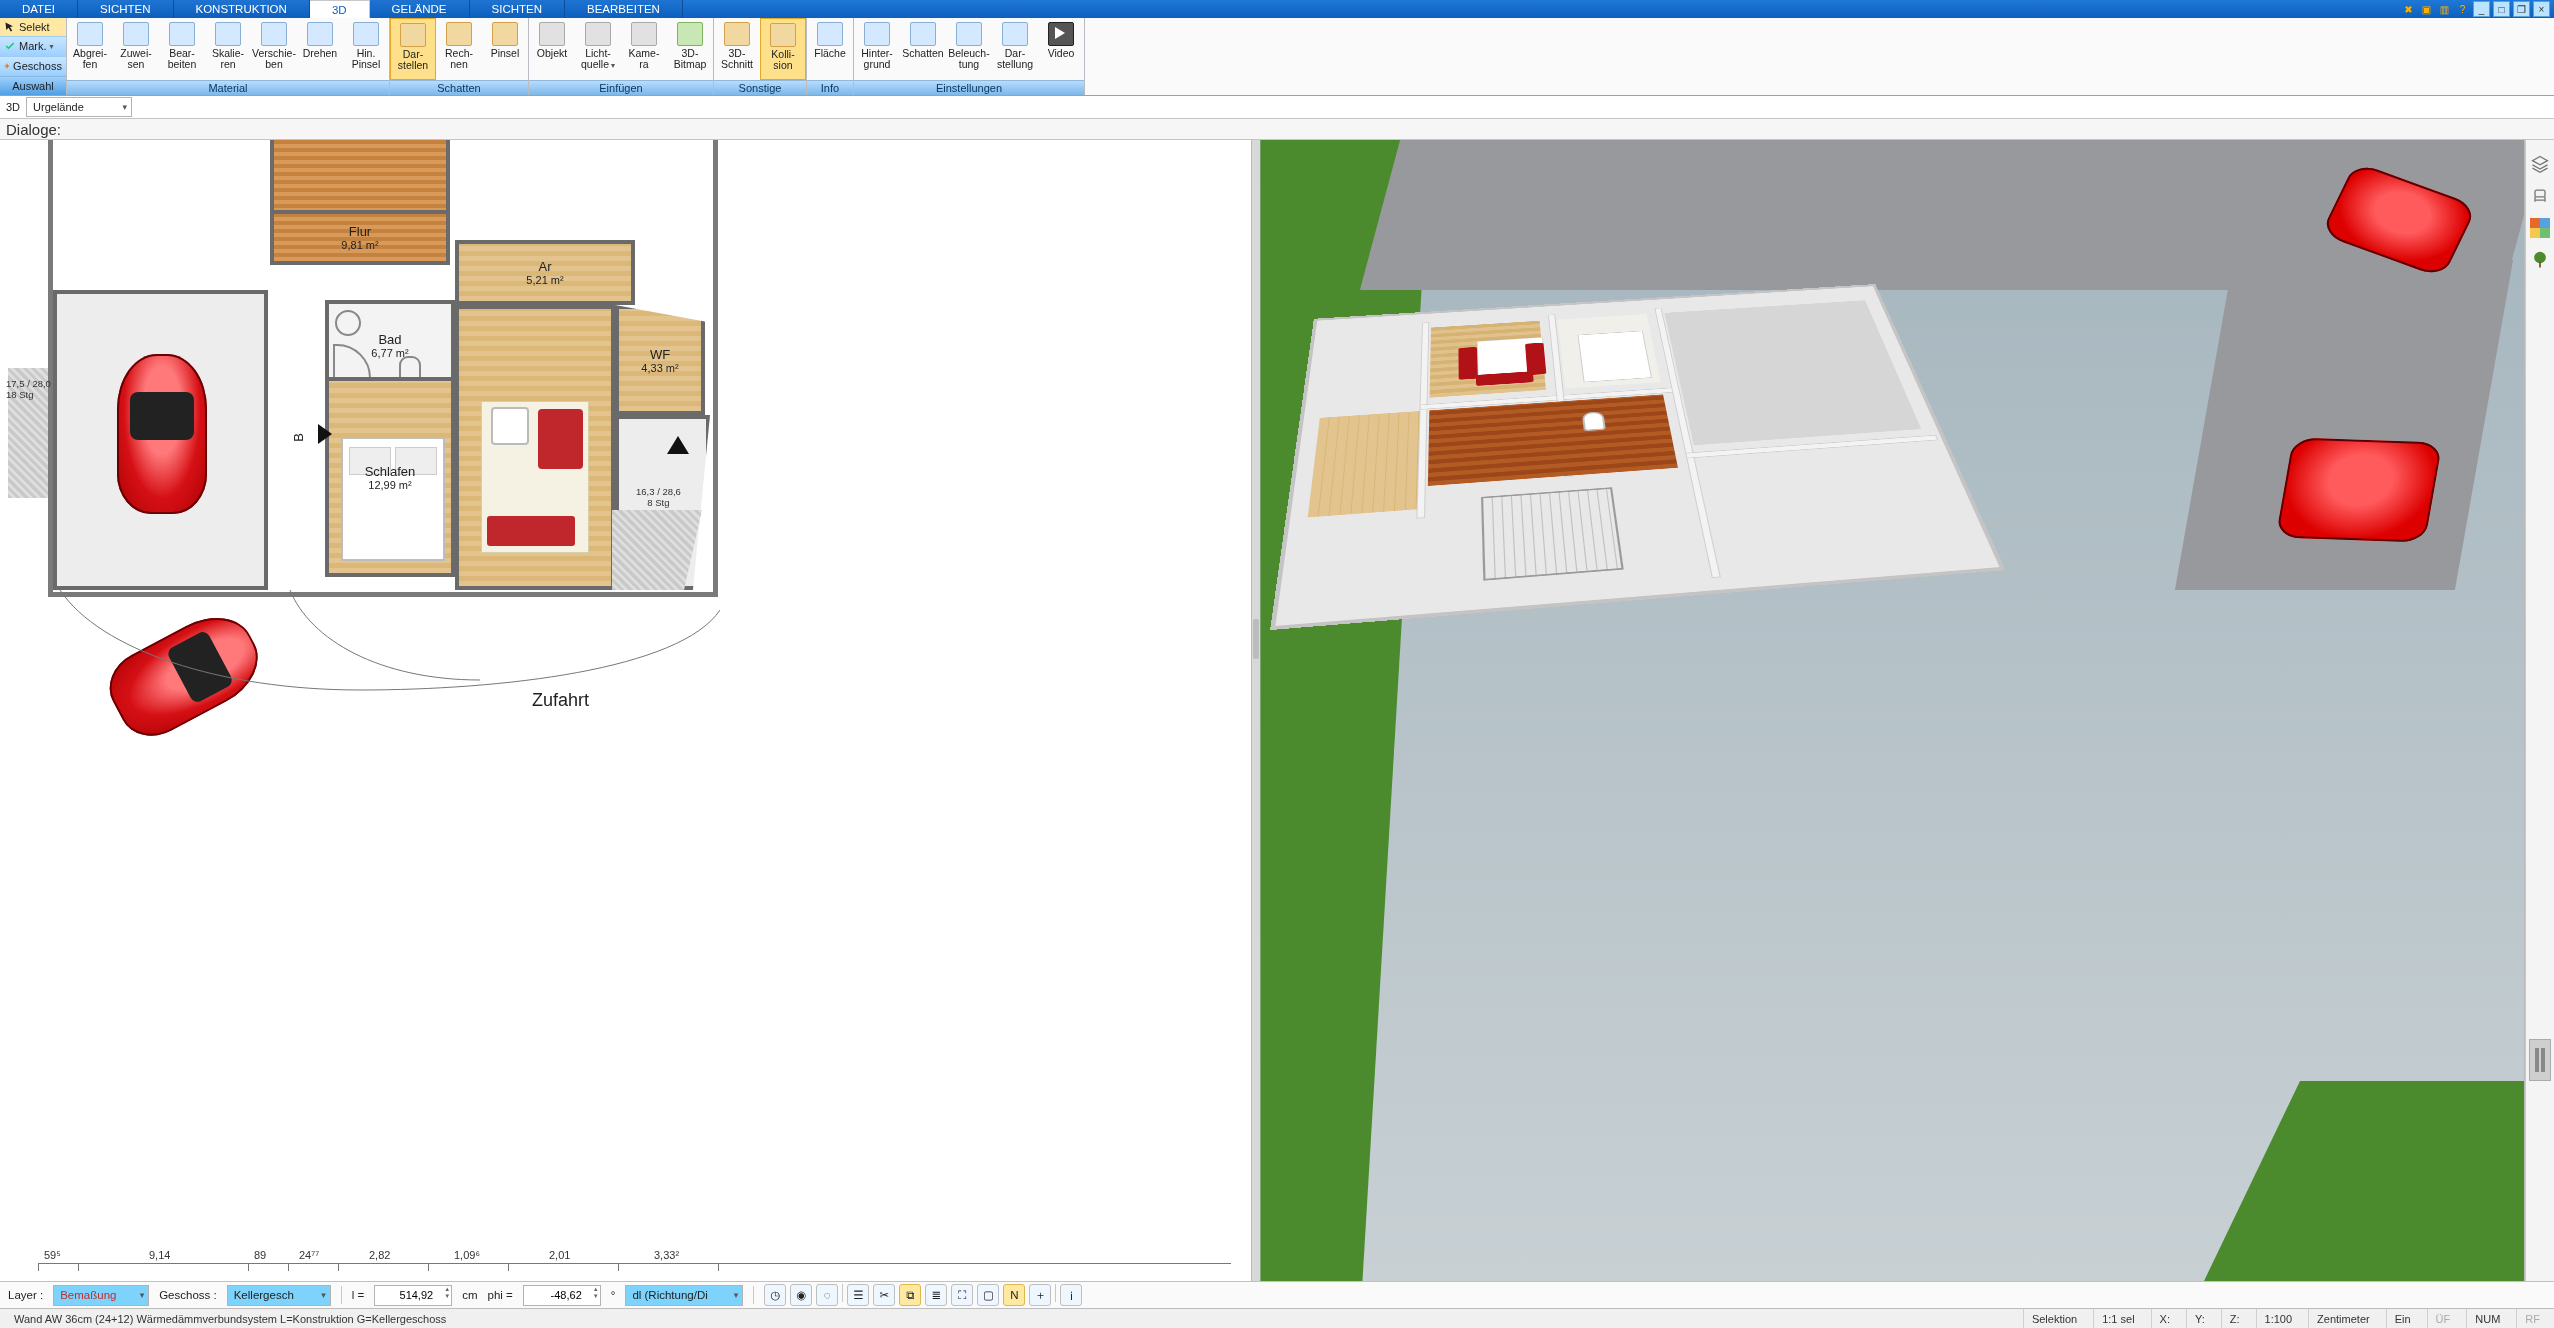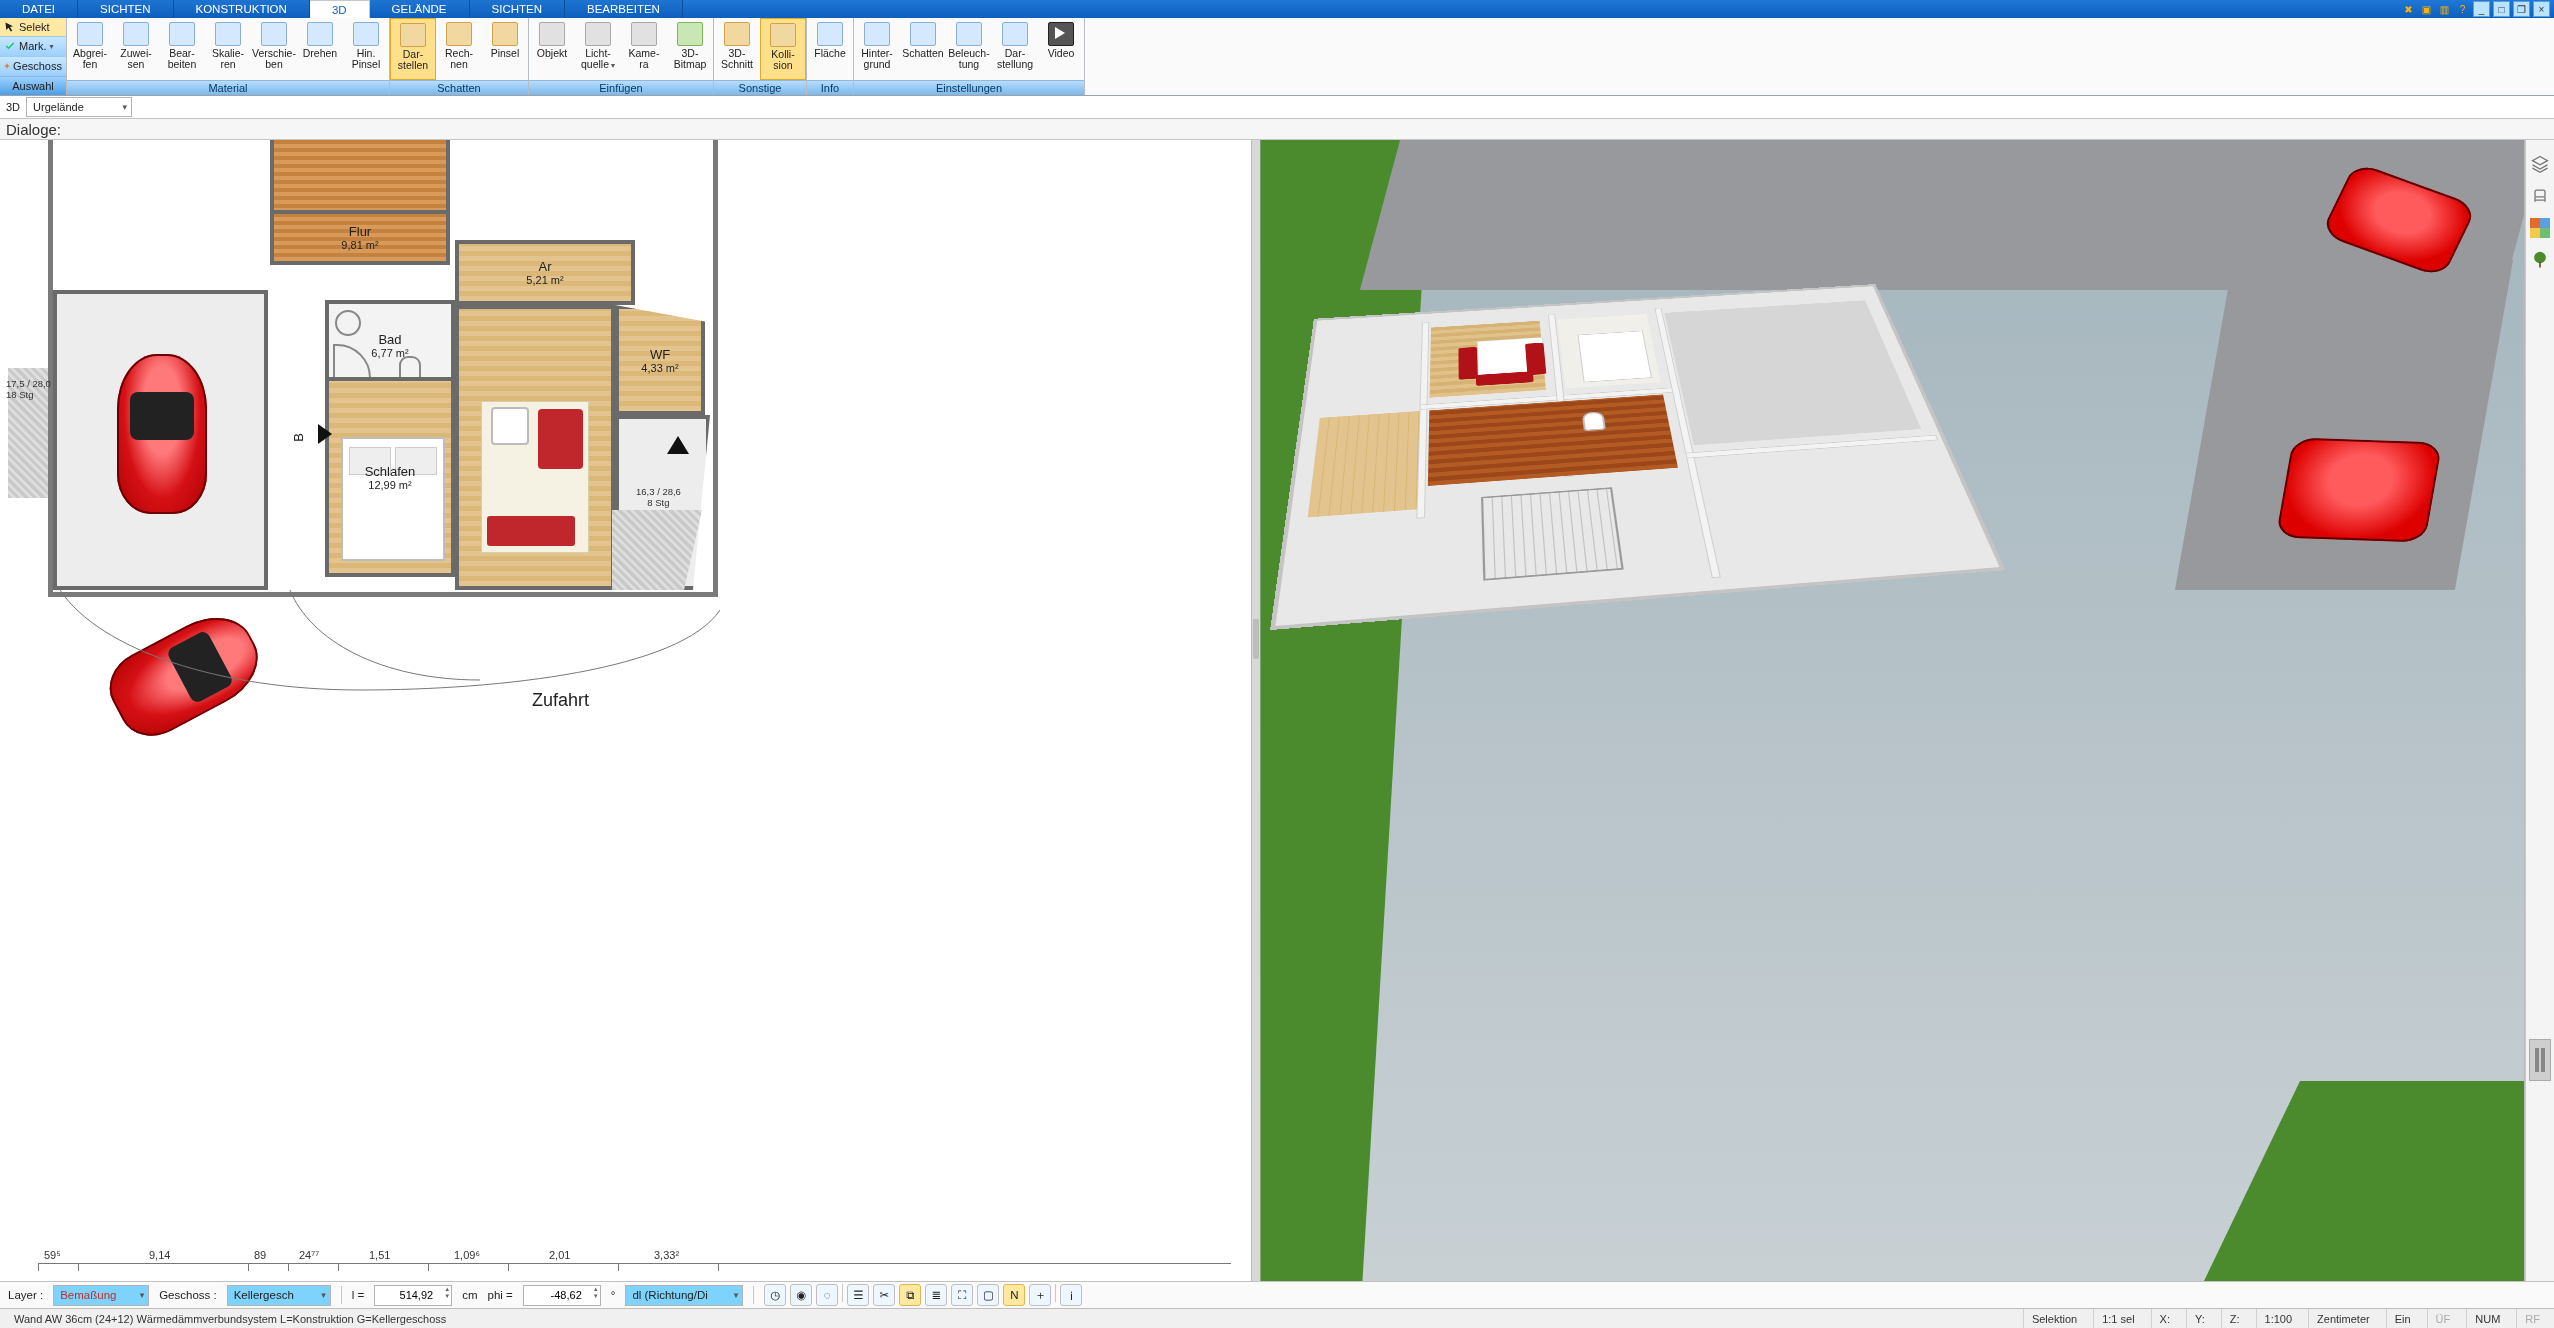--- a/index.html
+++ b/index.html
@@ -435,21 +435,21 @@
           <div class="dim line" style="left:0;right:0;top:14px"></div>
           <div class="dim" style="left:0px;top:14px;height:8px;border-left:1px solid #777"></div>
           <span class="dim" style="left:6px;top:0">59⁵</span>
           <div class="dim" style="left:40px;top:14px;height:8px;border-left:1px solid #777"></div>
           <span class="dim" style="left:111px;top:0">9,14</span>
           <div class="dim" style="left:210px;top:14px;height:8px;border-left:1px solid #777"></div>
           <span class="dim" style="left:216px;top:0">89</span>
           <div class="dim" style="left:250px;top:14px;height:8px;border-left:1px solid #777"></div>
           <span class="dim" style="left:261px;top:0">24⁷⁷</span>
           <div class="dim" style="left:300px;top:14px;height:8px;border-left:1px solid #777"></div>
-          <span class="dim" style="left:331px;top:0">1,51</span>
+          <span class="dim" style="left:331px;top:0">2,82</span>
           <div class="dim" style="left:390px;top:14px;height:8px;border-left:1px solid #777"></div>
           <span class="dim" style="left:416px;top:0">1,09⁶</span>
           <div class="dim" style="left:470px;top:14px;height:8px;border-left:1px solid #777"></div>
           <span class="dim" style="left:511px;top:0">2,01</span>
           <div class="dim" style="left:580px;top:14px;height:8px;border-left:1px solid #777"></div>
           <span class="dim" style="left:616px;top:0">3,33²</span>
           <div class="dim" style="left:680px;top:14px;height:8px;border-left:1px solid #777"></div>
         </div>
     </div>
   </div>

